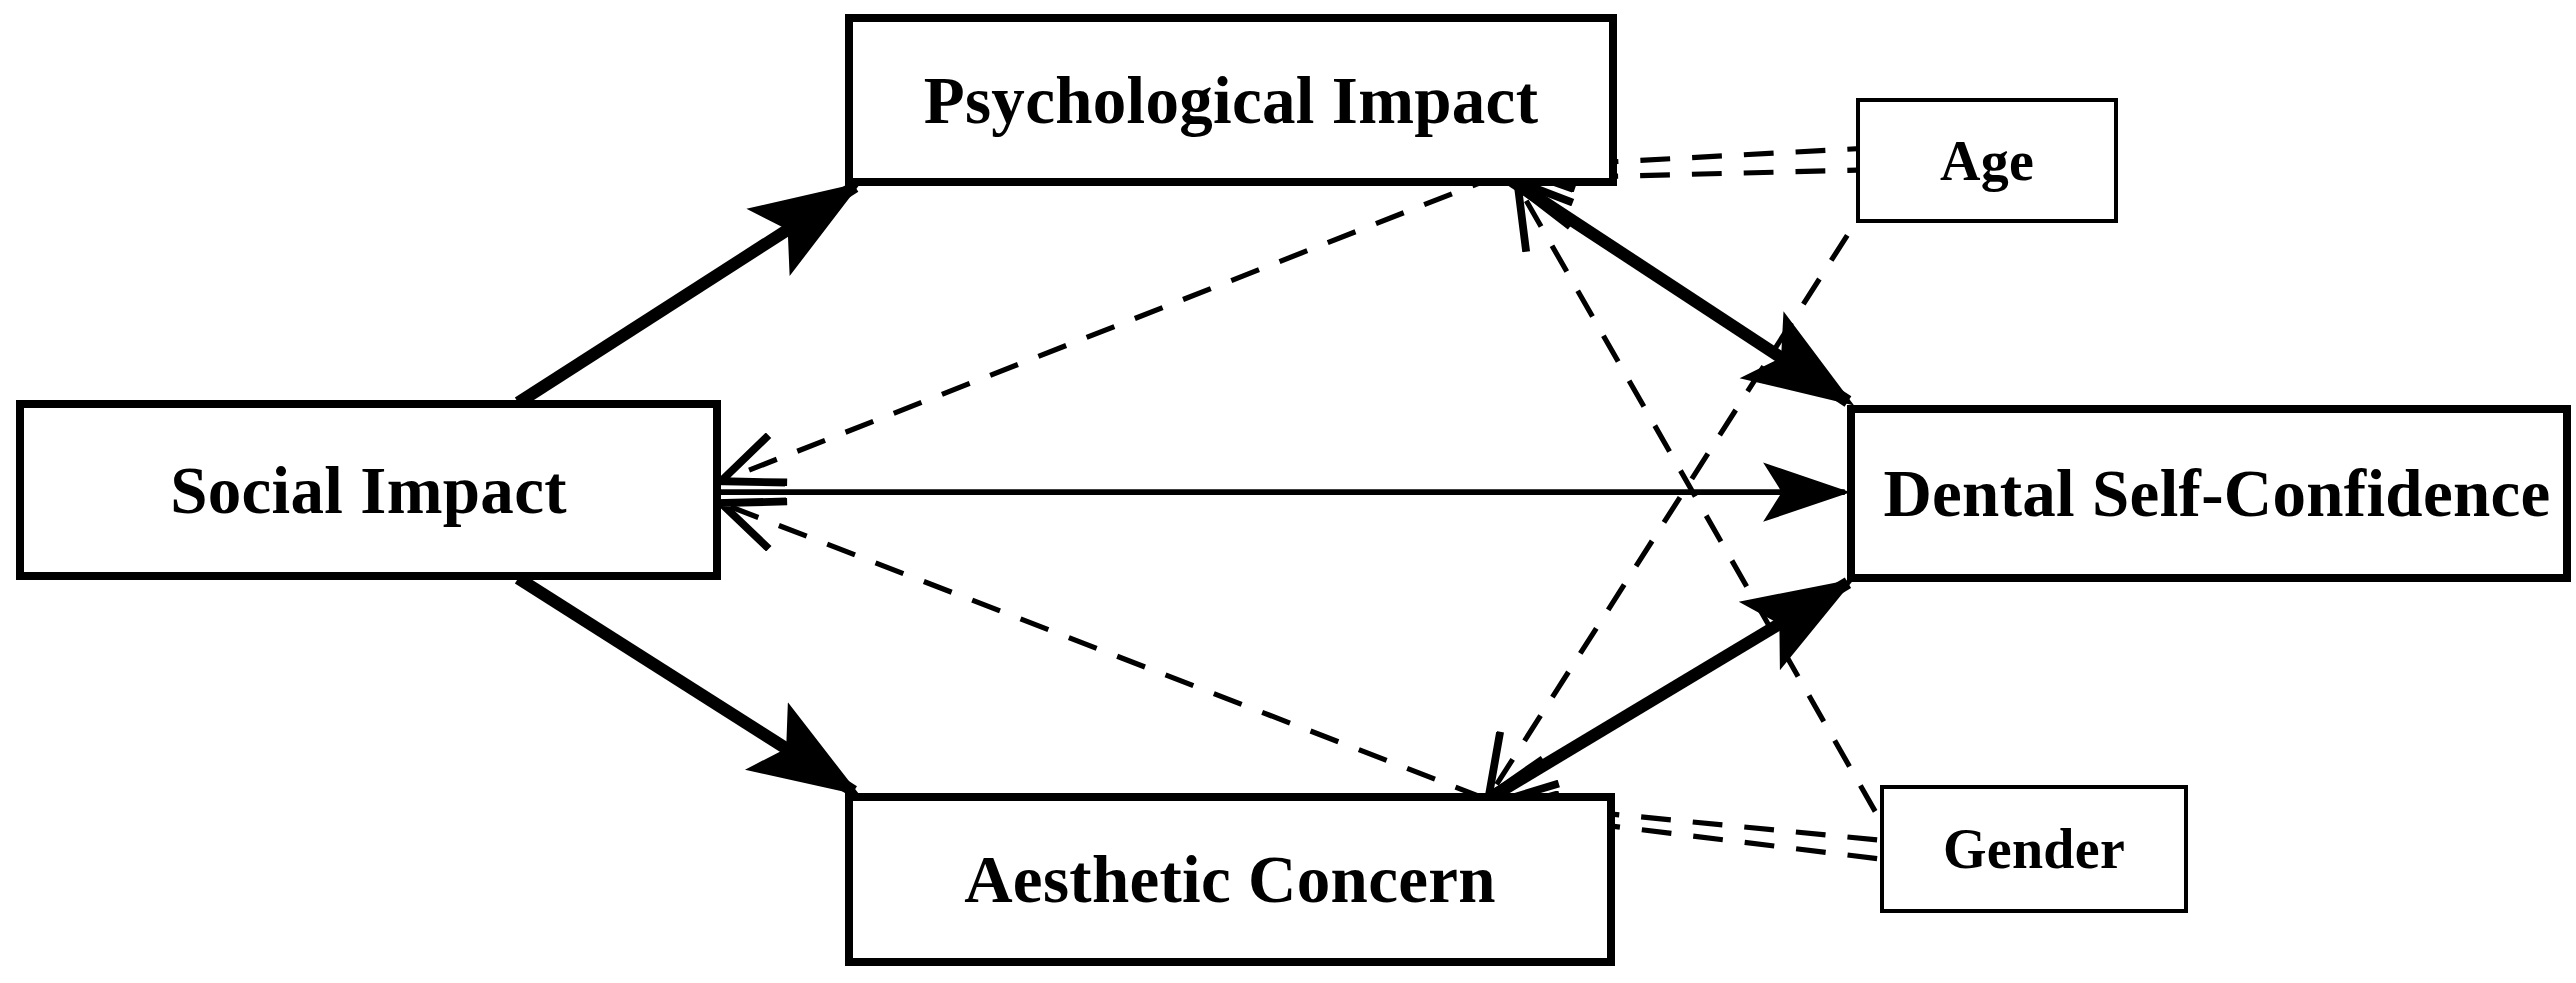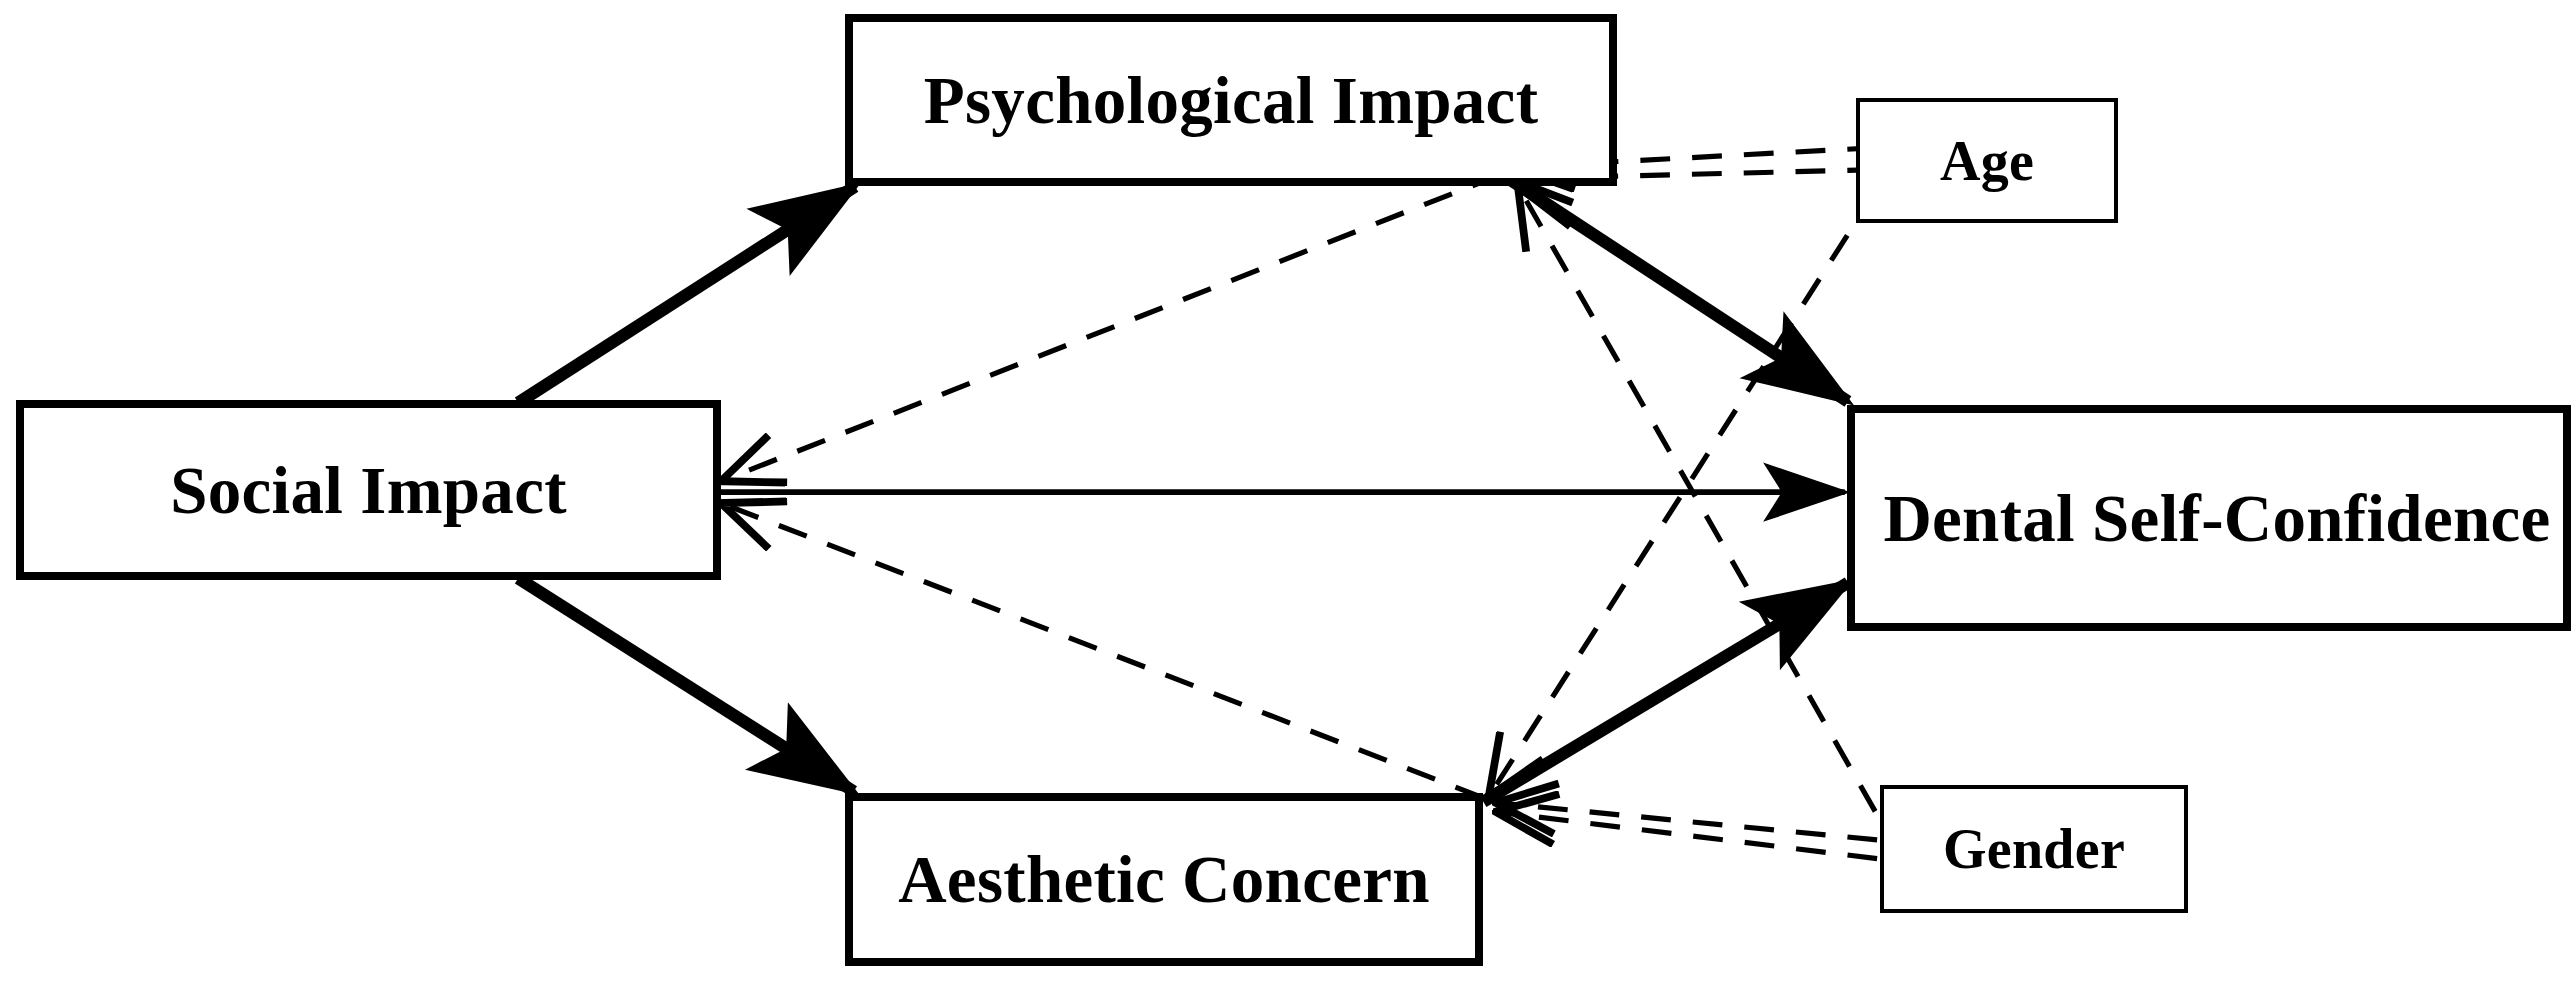--- a/index.html
+++ b/index.html
@@ -8,22 +8,22 @@
   #stage{position:relative;width:2576px;height:983px;background:#ffffff;overflow:hidden;}
   #wires{position:absolute;left:0;top:0;width:2576px;height:983px;}
   .node{position:absolute;background:#ffffff;display:flex;align-items:center;justify-content:center;box-sizing:border-box;}
   .node span{display:block;text-align:center;font-weight:bold;color:#000000;line-height:1;white-space:nowrap;}
   .primary{border:8.4px solid #000000;}
   .primary span{font-size:67px;letter-spacing:0.3px;}
   .moderator{border:4.5px solid #000000;}
   .moderator span{font-size:56px;letter-spacing:0.3px;}
   #n-social{left:16px;top:400px;width:705px;height:180px;}
   #n-psych{left:845px;top:14.2px;width:772px;height:172px;}
-  #n-aesth{left:845px;top:793px;width:638px;height:173px;justify-content:center;}
-  #n-dental{left:1847px;top:405px;width:724px;height:226px;padding-left:16px;}
+  #n-aesth{left:845px;top:793px;width:770px;height:173px;justify-content:center;}
+  #n-dental{left:1847px;top:405px;width:724px;height:177px;padding-left:16px;}
   #n-age{left:1856px;top:83px;width:262px;height:125px;margin-top:15px;}
   #n-gender{left:1880px;top:785px;width:308px;height:128px;}
 </style>
 </head>
 <body>
 
 <div id="stage">
 
   <svg id="wires" viewBox="0 0 3977 1518" preserveAspectRatio="none" xmlns="http://www.w3.org/2000/svg">
     <defs>

